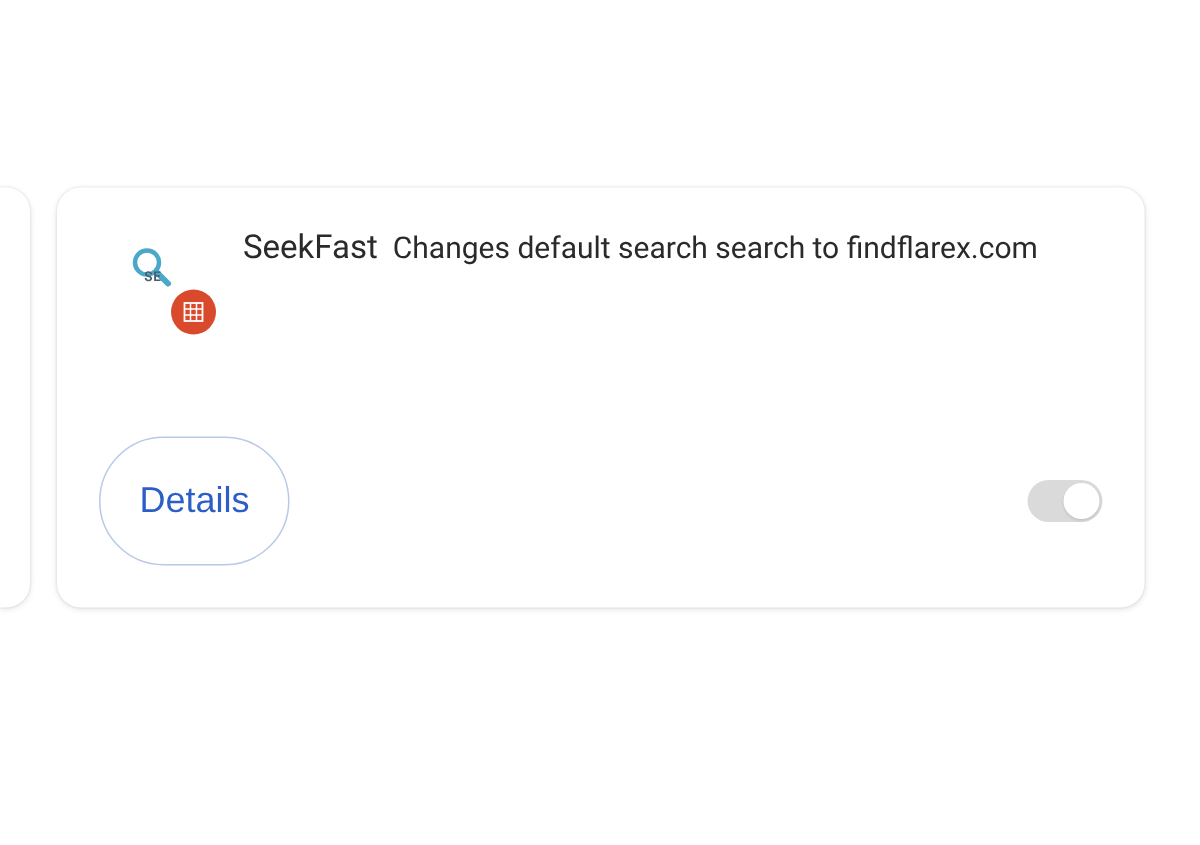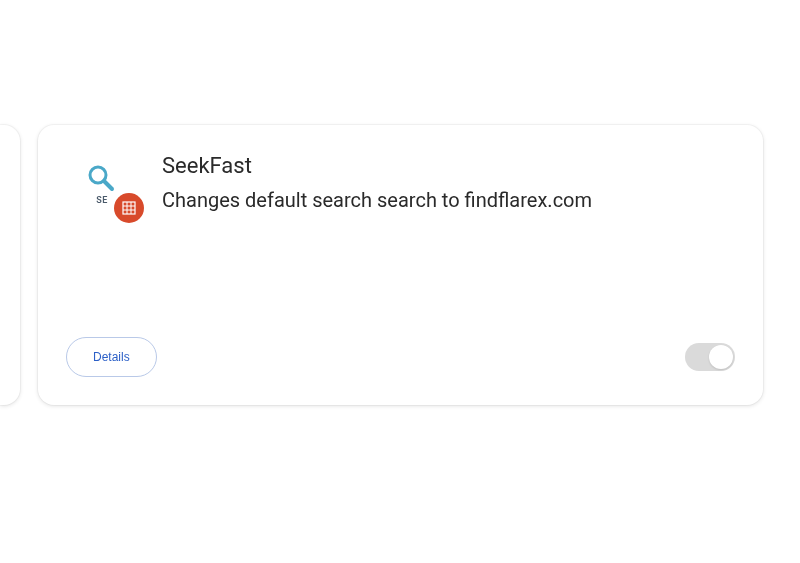--- a/index.html
+++ b/index.html
@@ -60,41 +60,41 @@
     .app-icon svg {
       width: 40px;
       height: 40px;
     }
     .app-icon-text {
       font-size: 9px;
       font-weight: 600;
       color: #4a5a6a;
       letter-spacing: 0.5px;
       position: absolute;
-      bottom: 4px;
+      bottom: 19px;
     }
     .badge-icon {
       position: absolute;
       right: -6px;
       bottom: -6px;
       width: 30px;
       height: 30px;
       background: #d84a2b;
       border-radius: 50%;
       display: flex;
       align-items: center;
       justify-content: center;
     }
     .badge-icon svg {
       width: 16px;
       height: 16px;
     }
     .text-block {
       display: flex;
-      flex-direction: column;
+      flex-direction: row;
       gap: 10px;
       margin-top: 4px;
     }
     .ext-title {
       font-size: 22px;
       color: #2a2a2a;
       font-weight: 400;
     }
     .ext-desc {
       font-size: 20px;
@@ -104,22 +104,22 @@
     .card-footer {
       display: flex;
       align-items: center;
       justify-content: space-between;
       padding-bottom: 4px;
     }
     .details-btn {
       border: 1.5px solid #b9c9e8;
       background: #ffffff;
       color: #2b5fc7;
-      font-size: 12px;
-      padding: 12px 26px;
+      font-size: 24px;
+      padding: 28px 26px;
       border-radius: 999px;
       cursor: pointer;
       font-weight: 400;
     }
     .toggle {
       width: 50px;
       height: 28px;
       background: #dadada;
       border-radius: 999px;
       position: relative;

